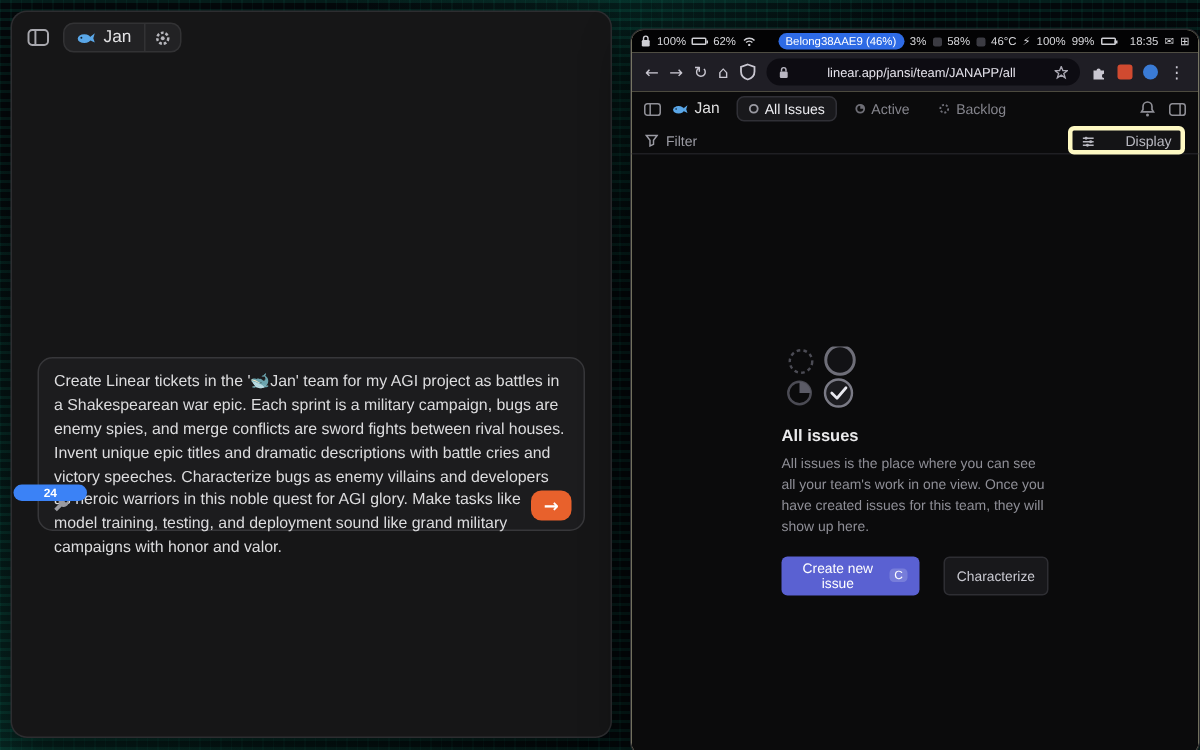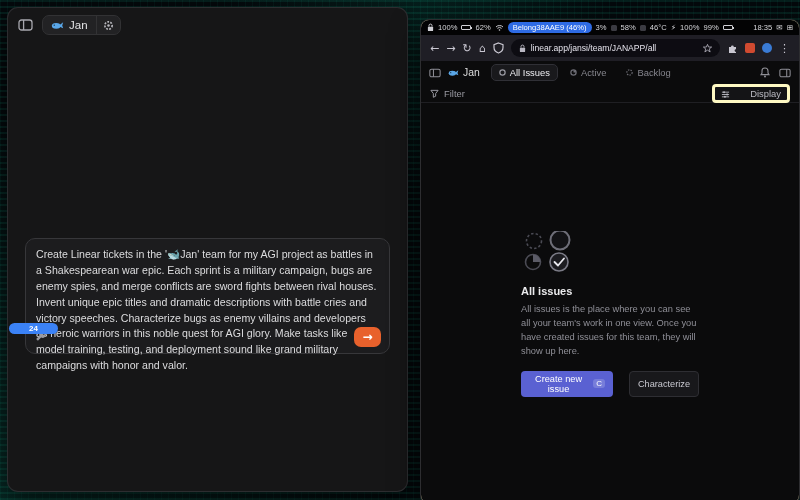--- a/index.html
+++ b/index.html
@@ -39,29 +39,29 @@
   .tools-wrap{position:relative;display:flex;align-items:center;color:#96969c;}
   .tools-badge{position:absolute;top:-7px;right:-11px;background:#3b82f6;color:#fff;font-size:8px;
     font-weight:700;border-radius:8px;padding:1px 20px;}
   .send-btn{margin-left:auto;width:27px;height:20px;border-radius:7px;background:#e8612c;color:#fff;
     display:flex;align-items:center;justify-content:center;font-size:12px;font-weight:700;}
 
   
   .win-browser{left:421px;top:20px;width:378px;height:483px;background:#fef9c3;overflow:hidden;border-radius:8px;}
   .statusbar{display:flex;align-items:center;gap:4px;height:15px;background:#030304;padding:0 6px;
     font-size:7.6px;color:#d6d6da;white-space:nowrap;}
-  .net-pill{background:#2e6be5;color:#fff;border-radius:7px;padding:1px 5px;}
+  .net-pill{background:#2e6be5;color:#fff;border-radius:7px;padding:1px 5px;margin-left:11px;}
   .sq{width:6px;height:6px;border-radius:1.5px;background:#3b3b42;display:inline-block;}
   .batt{width:10px;height:5px;border:1px solid #cfcfd4;border-radius:1px;position:relative;}
   .batt::after{content:"";position:absolute;right:-2px;top:1px;width:1.5px;height:2px;background:#cfcfd4;}
   .sb-spacer{flex:1;}
   .btoolbar{display:flex;align-items:center;gap:7px;height:26px;background:#1f1e25;padding:0 9px;color:#cfcdd6;}
   .nav-glyph{font-size:11px;color:#c9c7d1;}
   .urlbar{flex:1;display:flex;align-items:center;gap:5px;height:18px;background:#0d0c12;border-radius:9px;
-    padding:0 8px;font-size:8.6px;color:#e5e3ec;min-width:0;}
+    padding:0 8px;font-size:8.6px;color:#e5e3ec;min-width:0;text-align:center;}
   .url-text{overflow:hidden;text-overflow:ellipsis;white-space:nowrap;flex:1;}
   .ext{width:10px;height:10px;border-radius:2px;display:inline-block;}
   .ext-red{background:#d04a30;}
   .ext-blue{background:#3a7bd5;border-radius:50%;}
   .linear{position:relative;height:442px;background:#0b0b0c;}
   .lheader{display:flex;align-items:center;gap:7px;height:23px;padding:0 8px;}
   .lteam{display:flex;align-items:center;gap:4px;font-size:10.4px;color:#dededf;}
   .ltabs{display:flex;align-items:center;gap:4px;margin-left:4px;}
   .ltab{display:flex;align-items:center;gap:4px;padding:2px 7px;border-radius:5px;font-size:9.4px;
     color:#85858d;border:1px solid transparent;}

